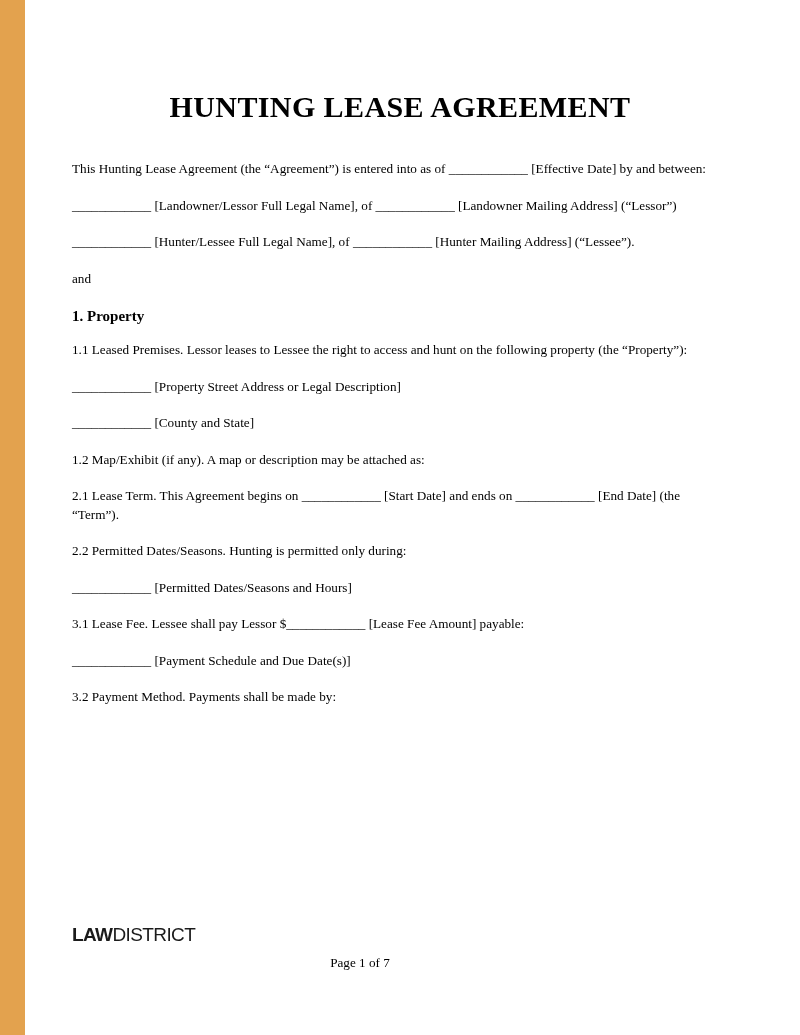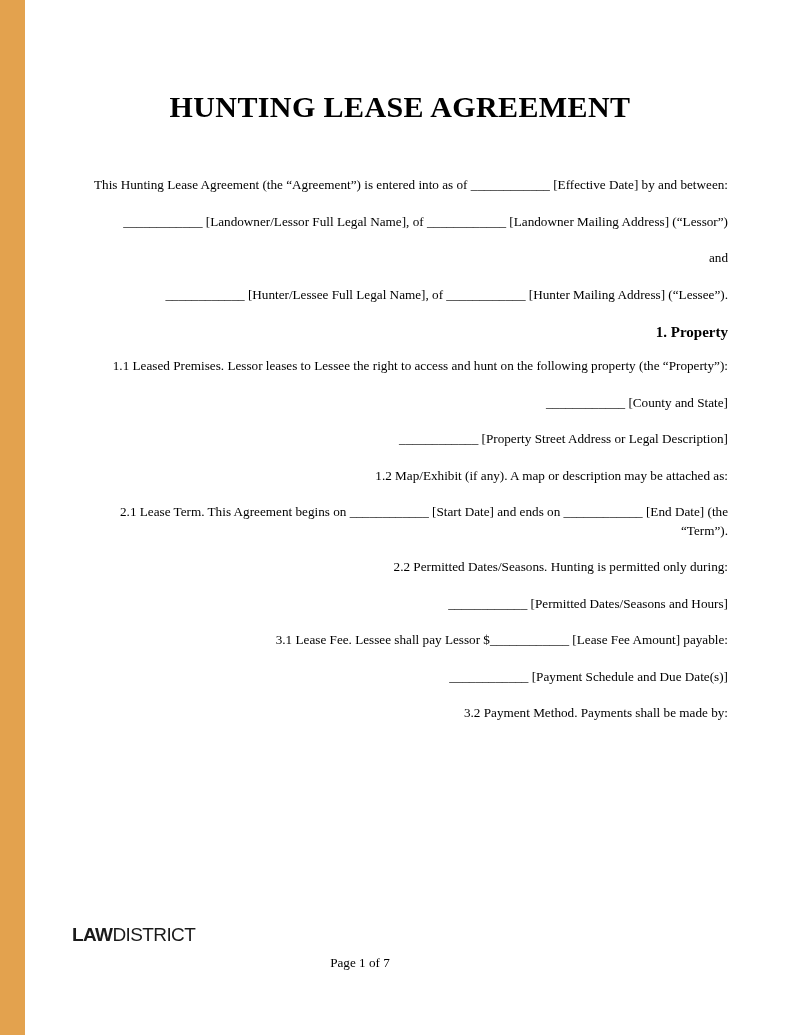--- a/index.html
+++ b/index.html
@@ -56,22 +56,21 @@
     line-height: 18.5px;
   }
   h2.section-heading {
     font-size: 15px;
     font-weight: bold;
     margin: 0 0 15px 0;
     line-height: 20px;
     color: #000;
   }
   .intro {
-    margin-top: 52px;
-    text-align: right;
+    margin-top: 36px;
   }
   .footer {
     position: absolute;
     left: 72px;
     bottom: 64px;
     width: 656px;
   }
   .logo {
     font-family: "Liberation Sans", sans-serif;
     font-size: 19px;
@@ -104,28 +103,28 @@
   <div class="content">
 
     <h1 class="doc-title">HUNTING LEASE AGREEMENT</h1>
 
     <div class="body-block intro">
 
       <p class="para">This Hunting Lease Agreement (the “Agreement”) is entered into as of ____________ [Effective Date] by and between:</p>
 
       <p class="para">____________ [Landowner/Lessor Full Legal Name], of ____________ [Landowner Mailing Address] (“Lessor”)</p>
 
+      <p class="para">____________ [Hunter/Lessee Full Legal Name], of ____________ [Hunter Mailing Address] (“Lessee”).</p>
+
       <p class="para">and</p>
-
-      <p class="para">____________ [Hunter/Lessee Full Legal Name], of ____________ [Hunter Mailing Address] (“Lessee”).</p>
 
       <h2 class="section-heading">1. Property</h2>
       <p class="para">1.1 Leased Premises. Lessor leases to Lessee the right to access and hunt on the following property (the “Property”):</p>
+      <p class="para">____________ [Property Street Address or Legal Description]</p>
       <p class="para">____________ [County and State]</p>
-      <p class="para">____________ [Property Street Address or Legal Description]</p>
       <p class="para">1.2 Map/Exhibit (if any). A map or description may be attached as:</p>
 
       <p class="para">2.1 Lease Term. This Agreement begins on ____________ [Start Date] and ends on ____________ [End Date] (the “Term”).</p>
       <p class="para">2.2 Permitted Dates/Seasons. Hunting is permitted only during:</p>
       <p class="para">____________ [Permitted Dates/Seasons and Hours]</p>
 
       <p class="para">3.1 Lease Fee. Lessee shall pay Lessor $____________ [Lease Fee Amount] payable:</p>
       <p class="para">____________ [Payment Schedule and Due Date(s)]</p>
       <p class="para">3.2 Payment Method. Payments shall be made by:</p>
 

